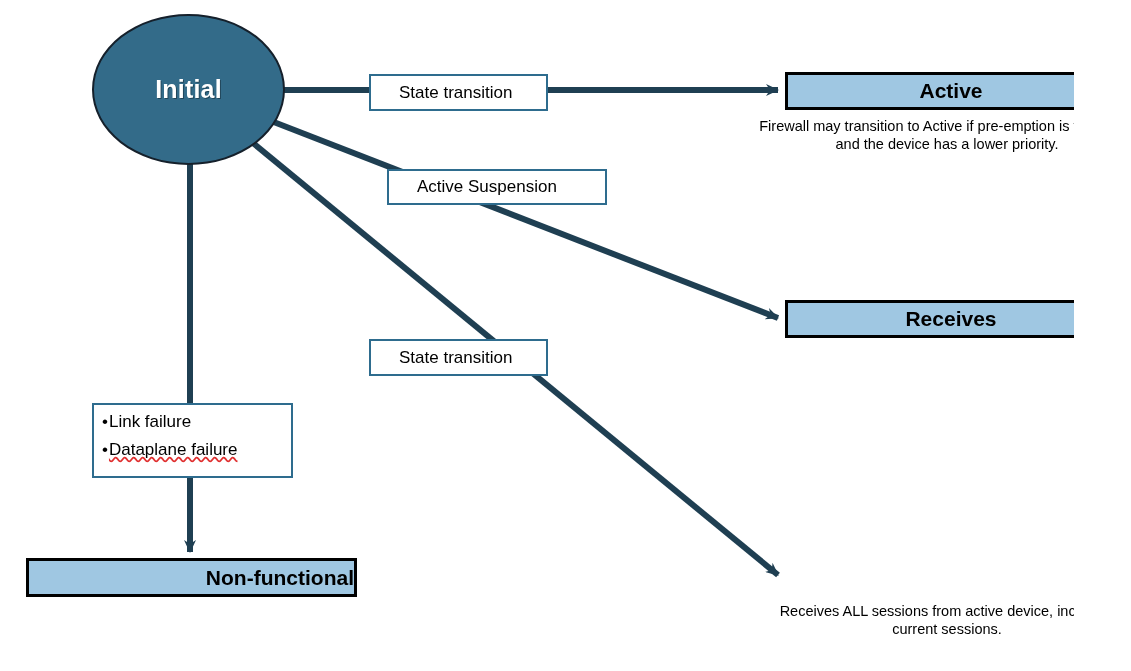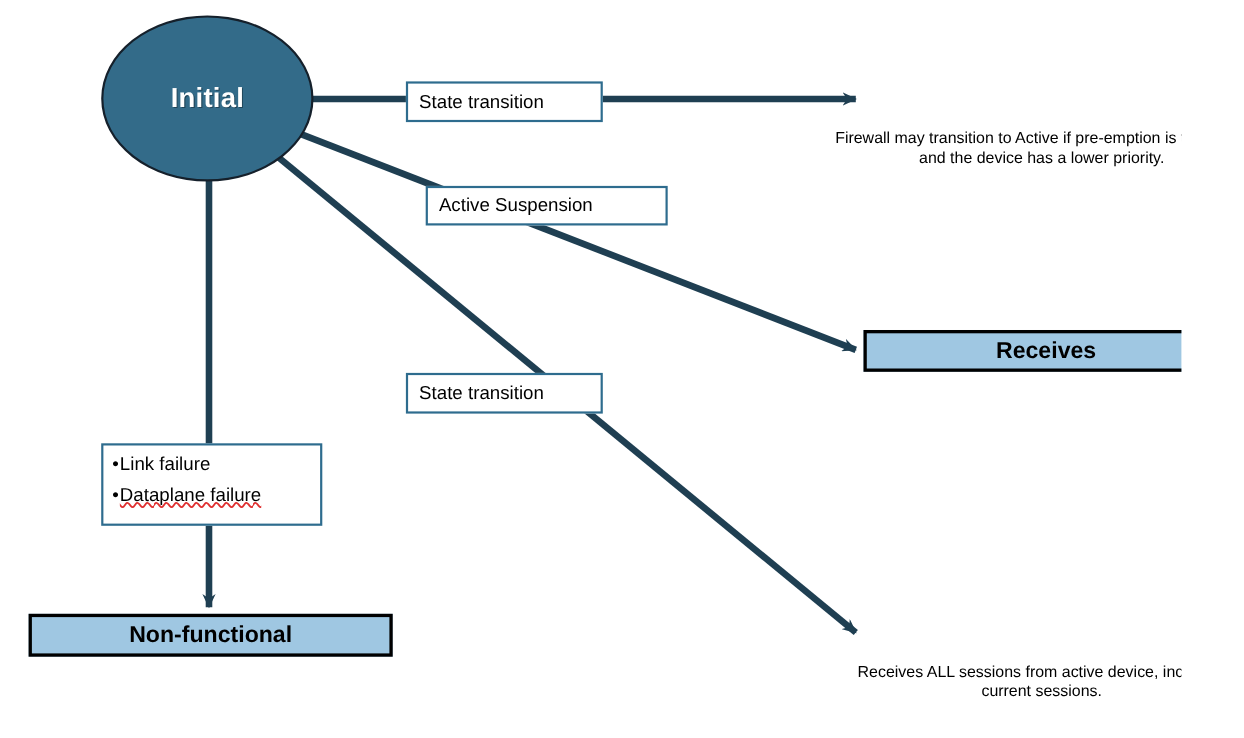--- a/index.html
+++ b/index.html
@@ -59,21 +59,21 @@
   }
   .state-box .lbl {
     color: #000000;
     font-size: 21px;
     font-weight: bold;
   }
 
   #box-active    { left: 785px; top: 72px;  width: 332px; height: 38px; }
   #box-suspended { left: 785px; top: 300px; width: 332px; height: 38px; }
   #box-passive   { left: 785px; top: 557px; width: 332px; height: 38px; }
-  #box-nonfunc   { left: 26px;  top: 558px; width: 331px; height: 39px; }
+  #box-nonfunc   { left: 26px;  top: 558px; width: 331px; height: 39px; justify-content: flex-end; }
 
   
   .caption {
     position: absolute;
     text-align: center;
     color: #000000;
     font-size: 14.5px;
     line-height: 1.26;
     font-weight: normal;
   }
@@ -81,21 +81,21 @@
   #cap-passive { left: 757px; top: 602px; width: 380px; }
 
   
   .edge-label {
     position: absolute;
     background: #ffffff;
     border: 2px solid #2E6C8E;
     box-sizing: border-box;
     display: flex;
     align-items: center;
-    padding-left: 10px;
+    padding-left: 28px;
   }
   .edge-label .lbl {
     color: #000000;
     font-size: 17px;
     white-space: nowrap;
   }
   #lbl-state-1 { left: 369px; top: 74px;  width: 179px; height: 37px; }
   #lbl-manual  { left: 387px; top: 169px; width: 220px; height: 36px; }
   #lbl-state-2 { left: 369px; top: 339px; width: 179px; height: 37px; }
 
@@ -146,20 +146,23 @@
 
     <line x1="253" y1="143" x2="778" y2="575" stroke="#1F3F52" stroke-width="6" marker-end="url(#arrowV)"></line>
 
     <line x1="190" y1="160" x2="190" y2="552" stroke="#1F3F52" stroke-width="6" marker-end="url(#arrowV)"></line>
   </svg>
 
   <div class="state-ellipse" id="node-initial">
     <span class="lbl">Initial</span>
   </div>
 
+  <div class="state-box" id="box-active">
+    <span class="lbl">Active</span>
+  </div>
 
   <div class="state-box" id="box-suspended">
     <span class="lbl">Receives</span>
   </div>
 
 
   <div class="state-box" id="box-nonfunc">
     <span class="lbl">Non-functional</span>
   </div>
 

